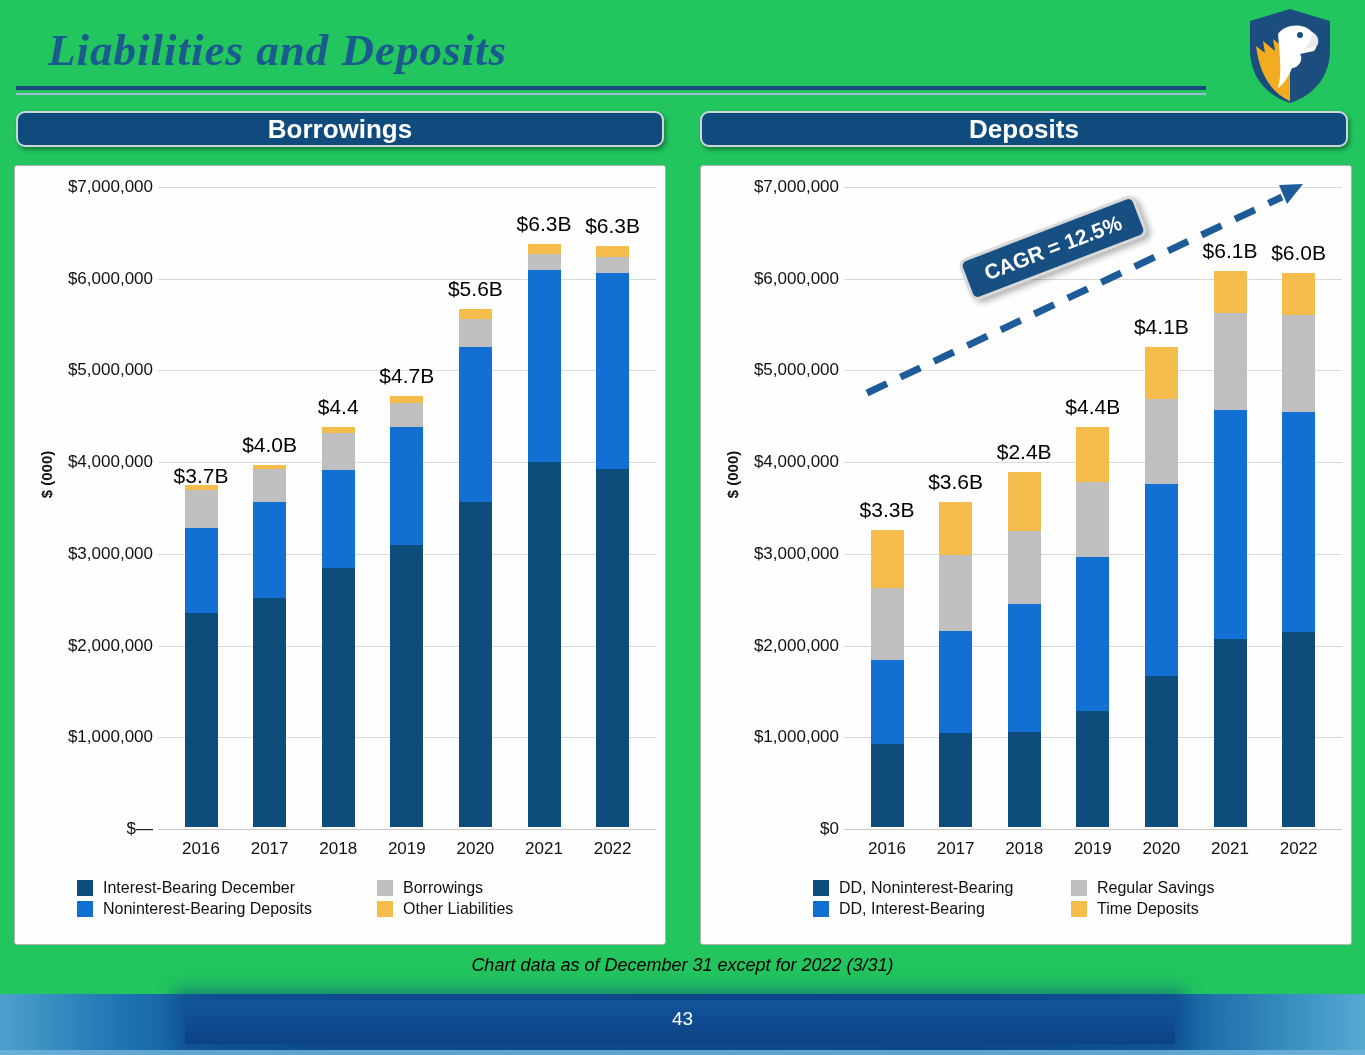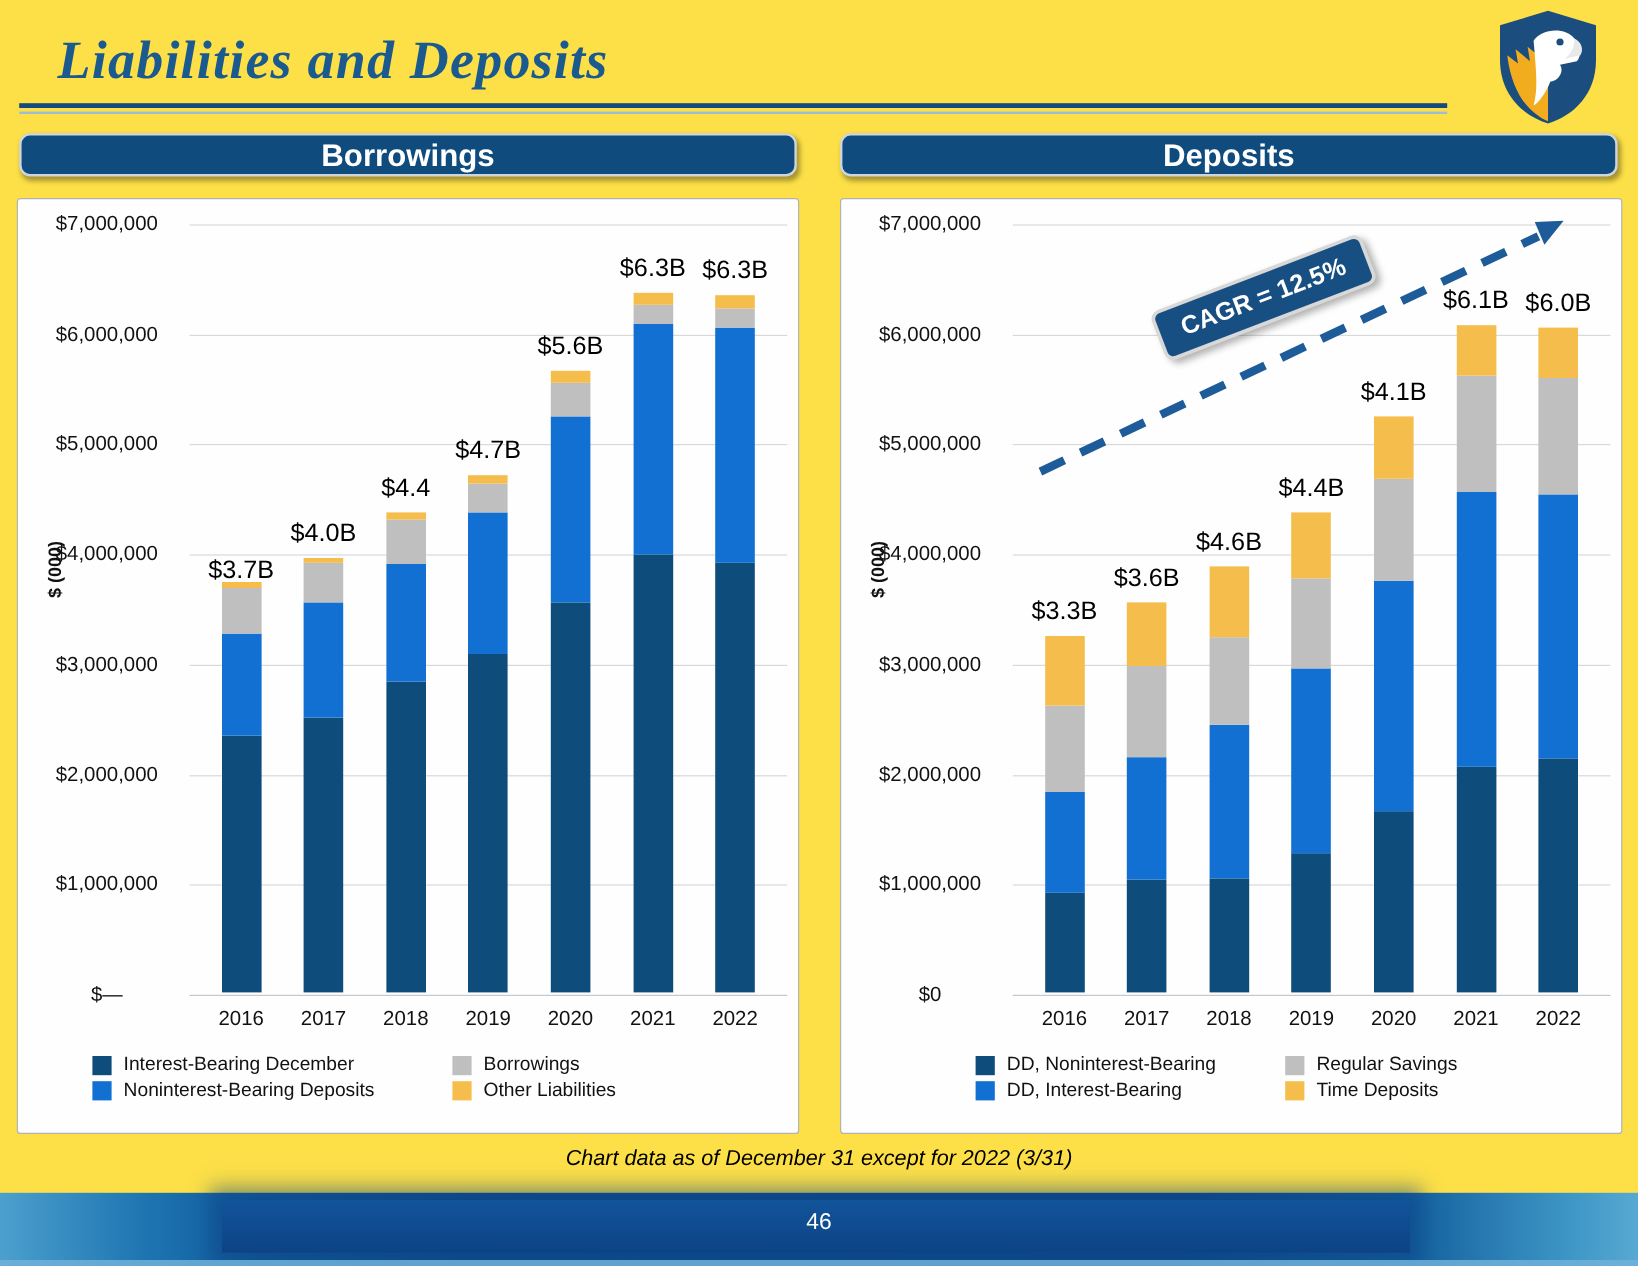--- a/index.html
+++ b/index.html
@@ -1,17 +1,17 @@
 <!DOCTYPE html>
 <html><head>
 <meta charset="utf-8">
 <style>
   html,body{margin:0;padding:0;background:#e8e8e8;}
   #slide{
-    position:relative;width:1365px;height:1055px;background:#fde047;
+    position:relative;width:1365px;height:1055px;background:#22c55e;
     font-family:"Liberation Sans",sans-serif;overflow:hidden;
   }
   
   .slide-title{
     position:absolute;left:48px;top:24px;margin:0;
     font-family:"Liberation Serif",serif;font-style:italic;font-weight:bold;
     font-size:45px;color:#1b5a8e;letter-spacing:1px;white-space:nowrap;
   }
   .title-rule{position:absolute;left:16px;top:86px;width:1190px;height:4px;background:#16497c;}
   .title-rule2{position:absolute;left:16px;top:93px;width:1190px;height:2px;background:#9dbcd6;}
@@ -31,21 +31,21 @@
     position:absolute;top:165px;width:652px;height:780px;background:#fffefe;
     border:1px solid #b3b3b3;border-radius:3px;box-sizing:border-box;
   }
   #panel-0{left:14px;}
   #panel-1{left:700px;}
   .y-axis-title{
     position:absolute;left:-24px;top:300px;width:110px;text-align:center;
     transform:rotate(-90deg);font-weight:bold;font-size:15px;color:#111;
   }
   .y-tick{
-    position:absolute;width:128px;text-align:center;font-size:17px;color:#111;
+    position:absolute;width:128px;text-align:right;font-size:17px;color:#111;
   }
   .gridline{position:absolute;height:1px;background:#d9d9d9;}
   .gridline.zero{background:#c8c8c8;}
   .bar-seg{position:absolute;}
   .total-label{
     position:absolute;width:110px;text-align:center;
     font-size:21px;color:#000;white-space:nowrap;
   }
   .x-tick{
     position:absolute;width:70px;text-align:center;font-size:17px;color:#111;
@@ -221,21 +221,21 @@
       <div class="bar-seg" style="left: 238.1px; width: 33px; bottom: 117px; height: 94.4657px; background: rgb(14, 76, 124);"></div>
       <div class="bar-seg" style="left: 238.1px; width: 33px; bottom: 211.466px; height: 101.803px; background: rgb(17, 112, 210);"></div>
       <div class="bar-seg" style="left: 238.1px; width: 33px; bottom: 313.269px; height: 76.1229px; background: rgb(191, 191, 191);"></div>
       <div class="bar-seg" style="left: 238.1px; width: 33px; bottom: 389.391px; height: 52.2771px; background: rgb(245, 189, 75);"></div>
       <div class="total-label" style="left: 199.6px; bottom: 449.669px;">$3.6B</div>
       <div class="x-tick" style="left: 219.6px; top: 673px;">2017</div>
       <div class="bar-seg" style="left: 306.7px; width: 33px; bottom: 117px; height: 95.3829px; background: rgb(14, 76, 124);"></div>
       <div class="bar-seg" style="left: 306.7px; width: 33px; bottom: 212.383px; height: 127.483px; background: rgb(17, 112, 210);"></div>
       <div class="bar-seg" style="left: 306.7px; width: 33px; bottom: 339.866px; height: 73.3714px; background: rgb(191, 191, 191);"></div>
       <div class="bar-seg" style="left: 306.7px; width: 33px; bottom: 413.237px; height: 58.6971px; background: rgb(245, 189, 75);"></div>
-      <div class="total-label" style="left: 268.2px; bottom: 479.934px;">$4.6B</div>
+      <div class="total-label" style="left: 268.2px; bottom: 479.934px;">$2.4B</div>
       <div class="x-tick" style="left: 288.2px; top: 673px;">2018</div>
       <div class="bar-seg" style="left: 375.3px; width: 33px; bottom: 117px; height: 115.56px; background: rgb(14, 76, 124);"></div>
       <div class="bar-seg" style="left: 375.3px; width: 33px; bottom: 232.56px; height: 154.08px; background: rgb(17, 112, 210);"></div>
       <div class="bar-seg" style="left: 375.3px; width: 33px; bottom: 386.64px; height: 75.2057px; background: rgb(191, 191, 191);"></div>
       <div class="bar-seg" style="left: 375.3px; width: 33px; bottom: 461.846px; height: 55.0286px; background: rgb(245, 189, 75);"></div>
       <div class="total-label" style="left: 336.8px; bottom: 524.874px;">$4.4B</div>
       <div class="x-tick" style="left: 356.8px; top: 673px;">2019</div>
       <div class="bar-seg" style="left: 443.9px; width: 33px; bottom: 117px; height: 151.329px; background: rgb(14, 76, 124);"></div>
       <div class="bar-seg" style="left: 443.9px; width: 33px; bottom: 268.329px; height: 191.683px; background: rgb(17, 112, 210);"></div>
       <div class="bar-seg" style="left: 443.9px; width: 33px; bottom: 460.011px; height: 85.2943px; background: rgb(191, 191, 191);"></div>
@@ -271,17 +271,17 @@
           <div class="legend-swatch" style="background: rgb(245, 189, 75);"></div>
           <div class="legend-label">Time Deposits</div>
         </div>
       </div>
     </div>
 
   <div class="footnote">Chart data as of December 31 except for 2022 (3/31)</div>
 
   <div class="bottom-band">
     <div class="band-inner"></div>
-    <div class="page-number">46</div>
+    <div class="page-number">43</div>
     <div class="band-strip"></div>
   </div>
 
 </div>
 
 </body></html>

